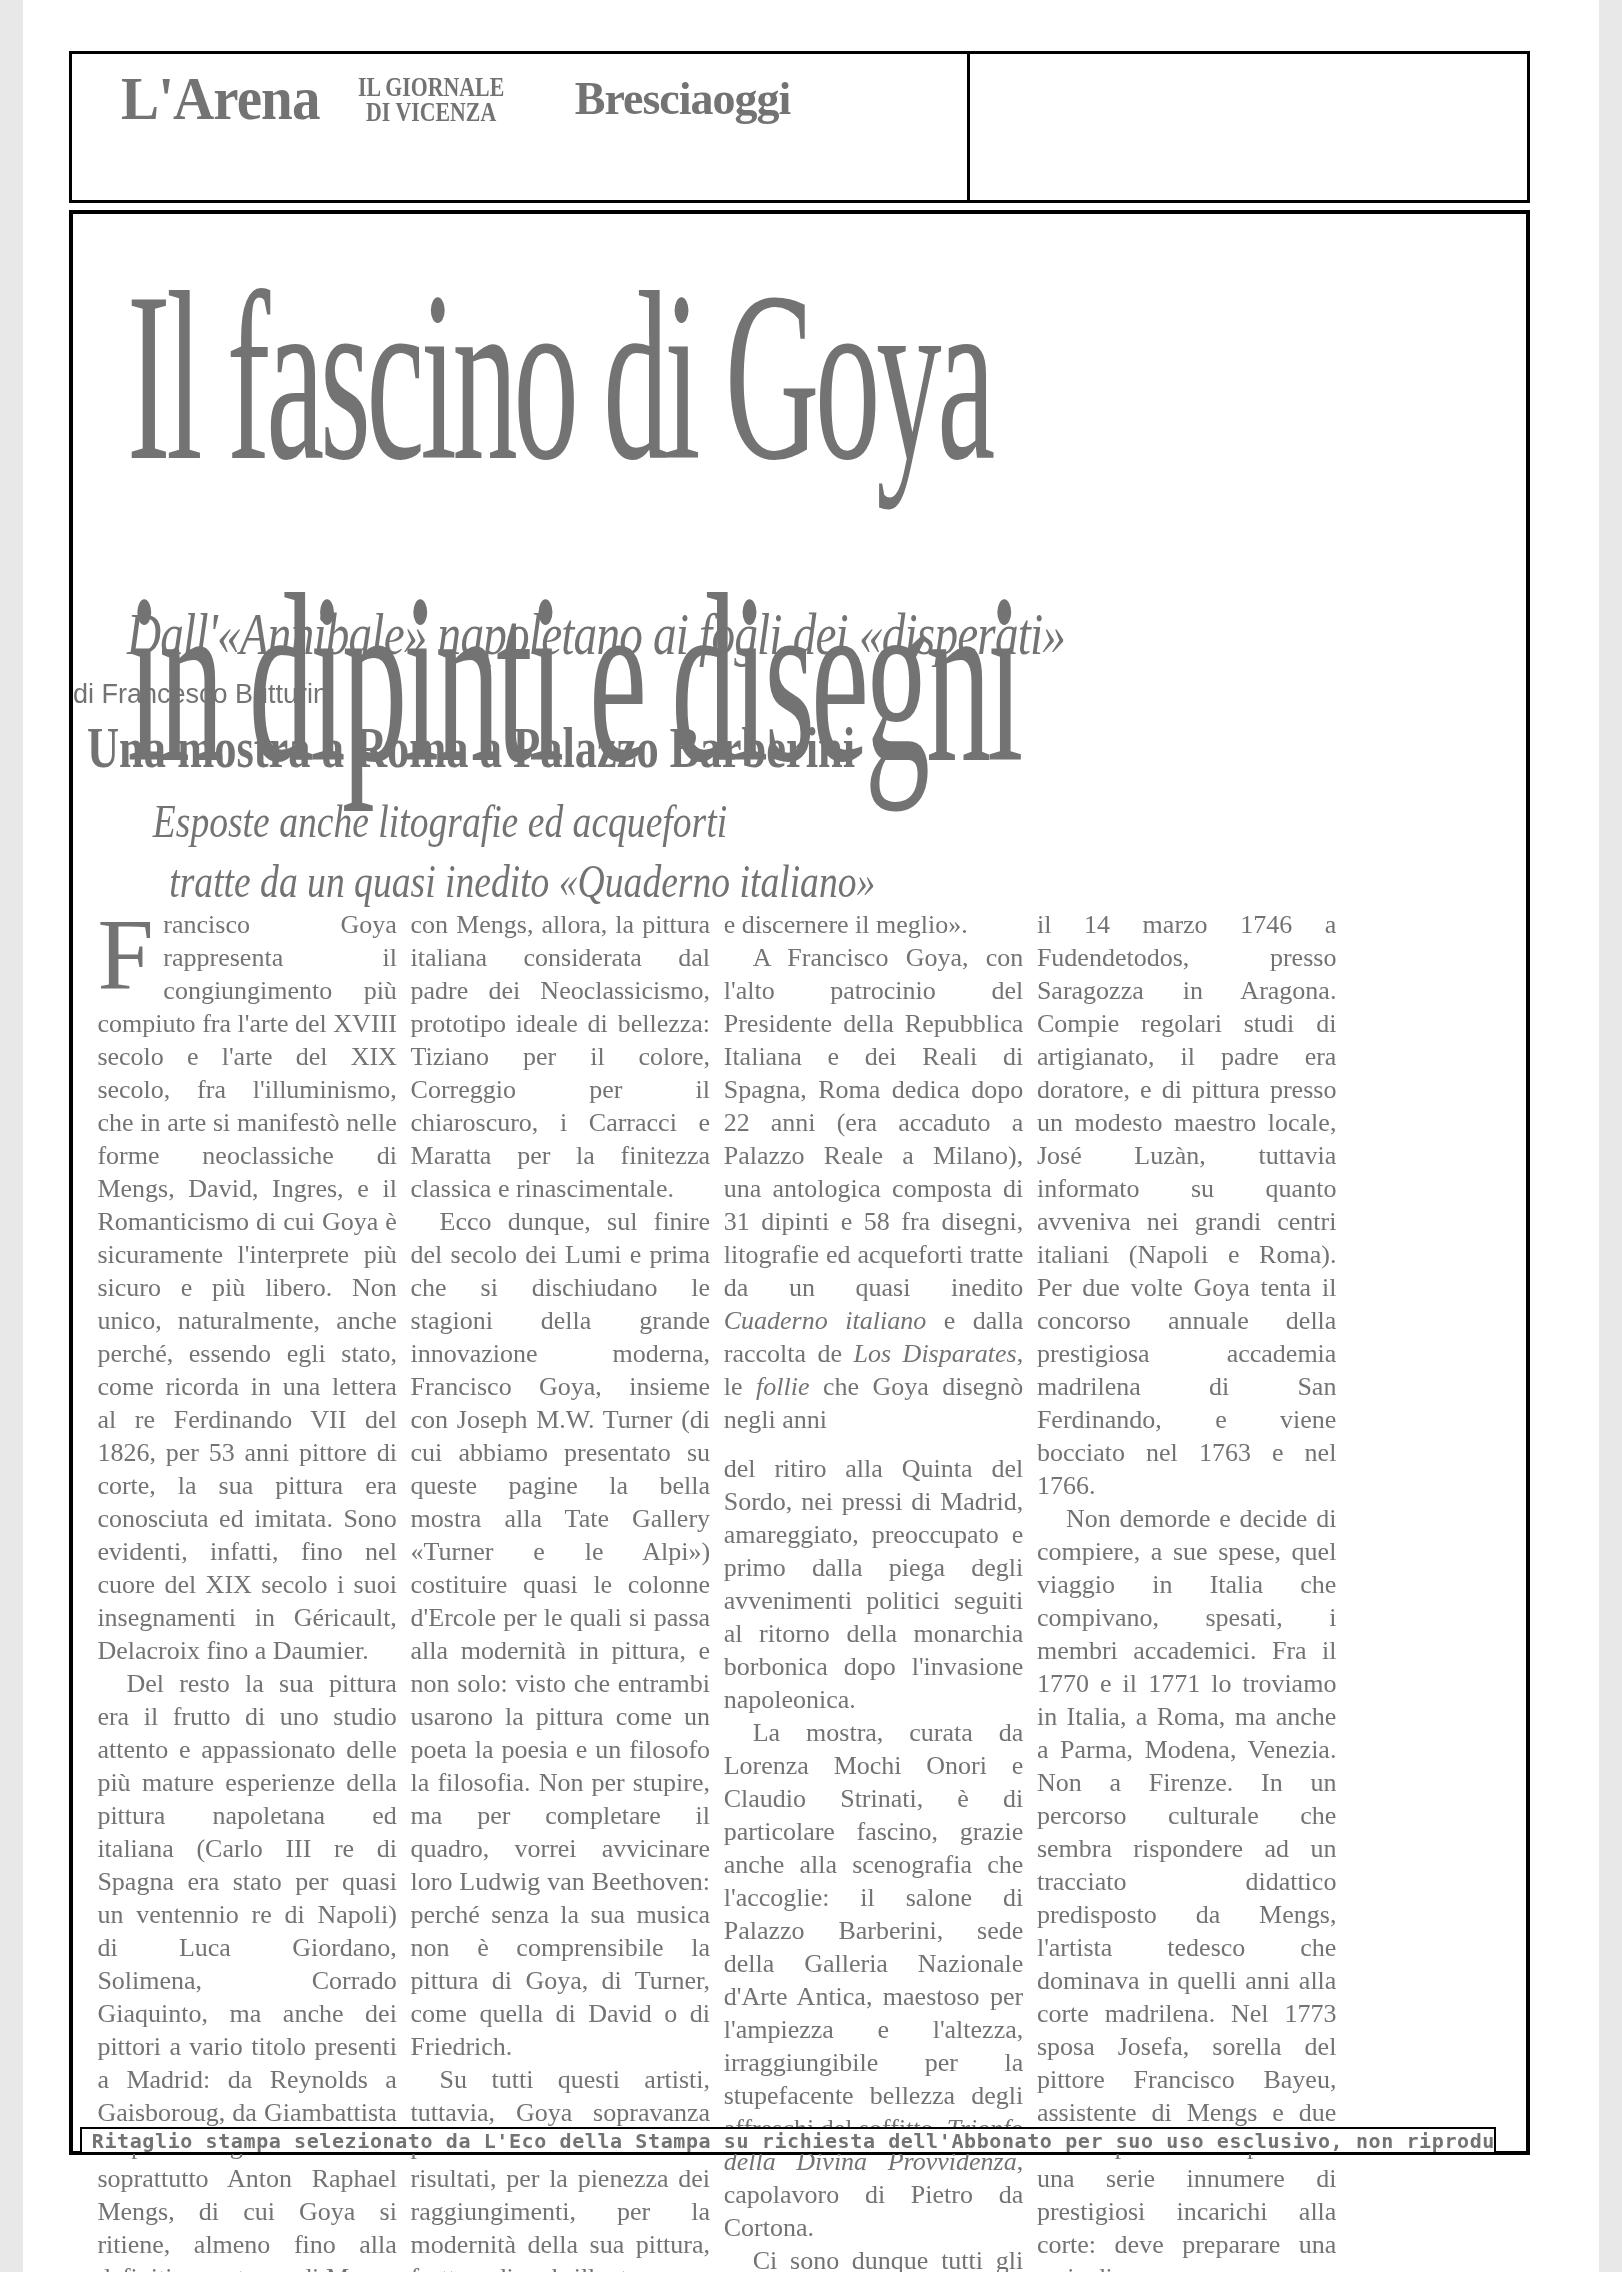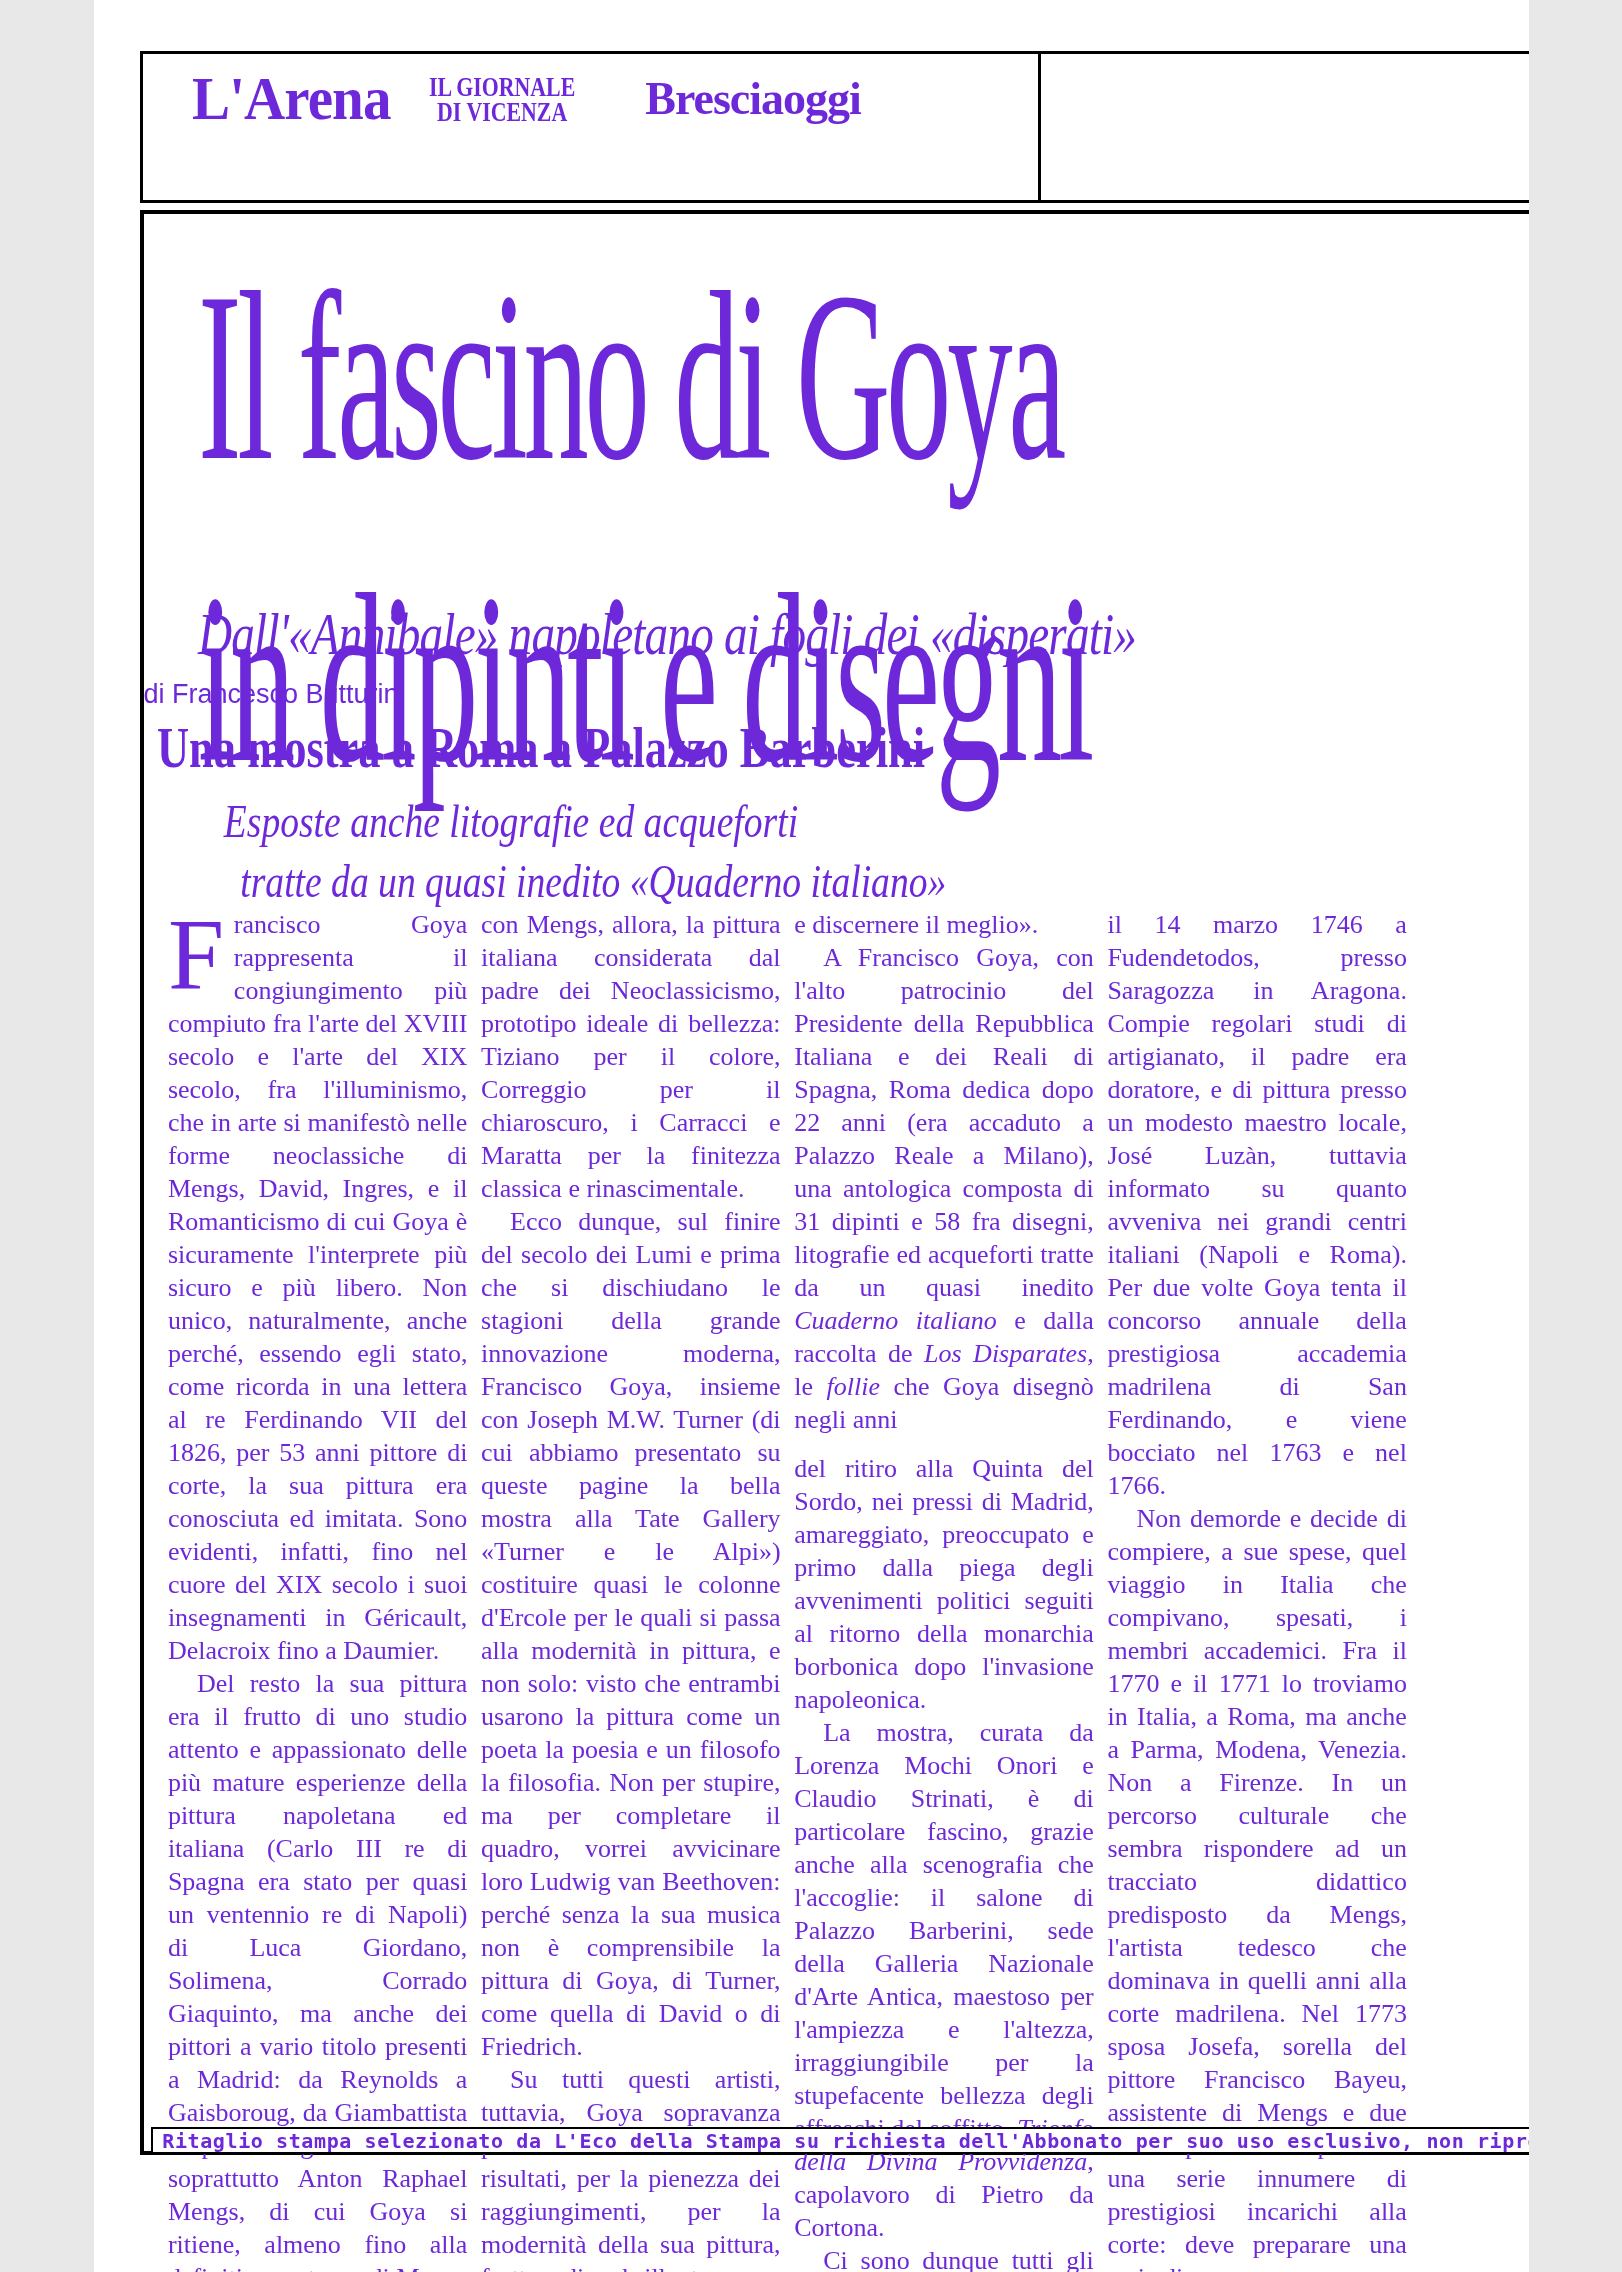--- a/index.html
+++ b/index.html
@@ -1,22 +1,22 @@
 <!DOCTYPE html>
 <html lang="it"><head>
 <meta charset="utf-8">
 <style>
   * { box-sizing: border-box; }
   body { margin: 0; background: #e8e8e8; }
   .page {
     position: relative;
-    width: 1435px; height: 2272px;
+    width: 1576px; height: 2272px;
     margin: 0 auto;
     background: #ffffff;
-    color: #6d28d9;
+    color: #737373;
     overflow: hidden;
   }
 
   
   .header-box {
     position: absolute; left: 46px; top: 51px;
     width: 1461px; height: 152px;
     border: 3.9px solid #000;
     display: flex;
   }

